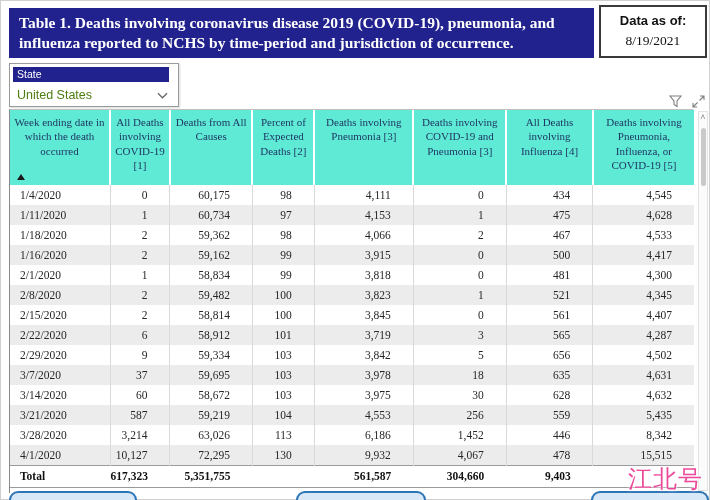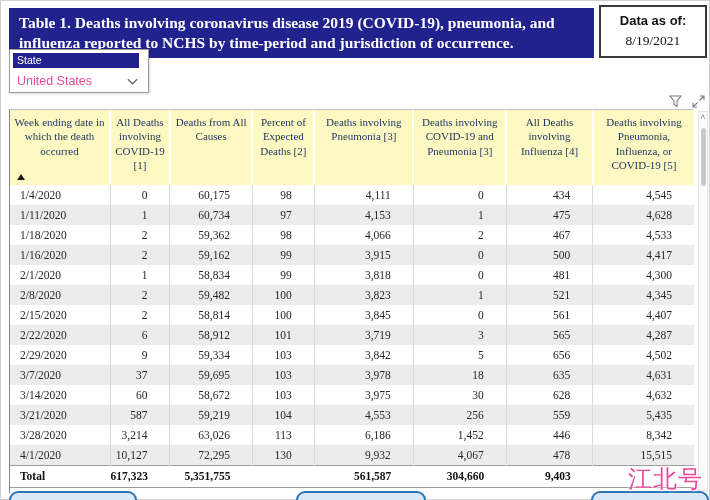--- a/index.html
+++ b/index.html
@@ -12,42 +12,42 @@
   .title-bar { position:absolute; left:8px; top:7px; width:585px; height:50px;
                background:#22228e; color:#ffffff; padding:5px 10px 4px 10px;
                font-weight:bold; font-size:15.5px; line-height:1.32; }
   .dataasof-box { position:absolute; left:598px; top:4px; width:108px; height:53px;
                   background:#ffffff; border:2px solid #3a3a3a; text-align:center; }
   .dataasof-label { font-family:"Liberation Sans", sans-serif; font-weight:bold;
                     font-size:13px; color:#111; margin-top:6px; }
   .dataasof-date  { font-size:13.5px; color:#111; margin-top:5px; }
 
   
-  .slicer { position:absolute; left:8px; top:48px; width:140px; height:44px;
+  .slicer { position:absolute; left:8px; top:62px; width:170px; height:44px;
             background:#ffffff; border:1px solid #9a9a9a;
             box-shadow:1px 1px 2px rgba(0,0,0,.15);
             font-family:"Liberation Sans", sans-serif; }
   .slicer-header { position:absolute; left:3px; top:3px; right:9px; height:15px;
                    background:#22228e; color:#ffffff; font-size:10.5px;
                    line-height:15px; padding-left:4px; }
   .slicer-value-row { position:absolute; left:3px; top:22px; right:6px; height:18px;
                       display:flex; align-items:center; justify-content:space-between;
-                      color:#ec4899; font-size:12.5px; padding:0 4px; cursor:pointer; }
+                      color:#4d7c0f; font-size:12.5px; padding:0 4px; cursor:pointer; }
   .chevron { width:11px; height:11px; }
 
   
   .visual-icons { position:absolute; left:660px; top:92px; width:44px; height:16px;
                   display:flex; gap:10px; align-items:center; justify-content:flex-end; }
   .vicon { width:13px; height:13px; opacity:.75; cursor:pointer; }
 
   
   .table-wrap { position:absolute; left:8px; top:108px; width:684px; height:384px;
                 border-left:1px solid #8a8a8a; border-top:1px solid #bfbfbf; }
   table { border-collapse:collapse; table-layout:fixed; width:684px; }
-  thead th { background:#fef9c3; color:#1f3864; font-weight:normal;
+  thead th { background:#5eead4; color:#1f3864; font-weight:normal;
              font-size:11px; line-height:1.3; text-align:center;
              vertical-align:top; padding:5px 3px 4px 3px; height:75px;
              border-left:2px solid #ffffff; position:relative; cursor:pointer; }
   thead th:first-child { border-left:none; }
   .sort-arrow { position:absolute; left:7px; bottom:5px; width:0; height:0;
                 border-left:4px solid transparent; border-right:4px solid transparent;
                 border-bottom:6px solid #1a1a1a; }
   tbody td { height:20px; font-size:11.5px; color:#262626;
              border-left:1px solid #d9d9d9; white-space:nowrap; overflow:hidden; }
   tbody td:first-child { border-left:none; }

